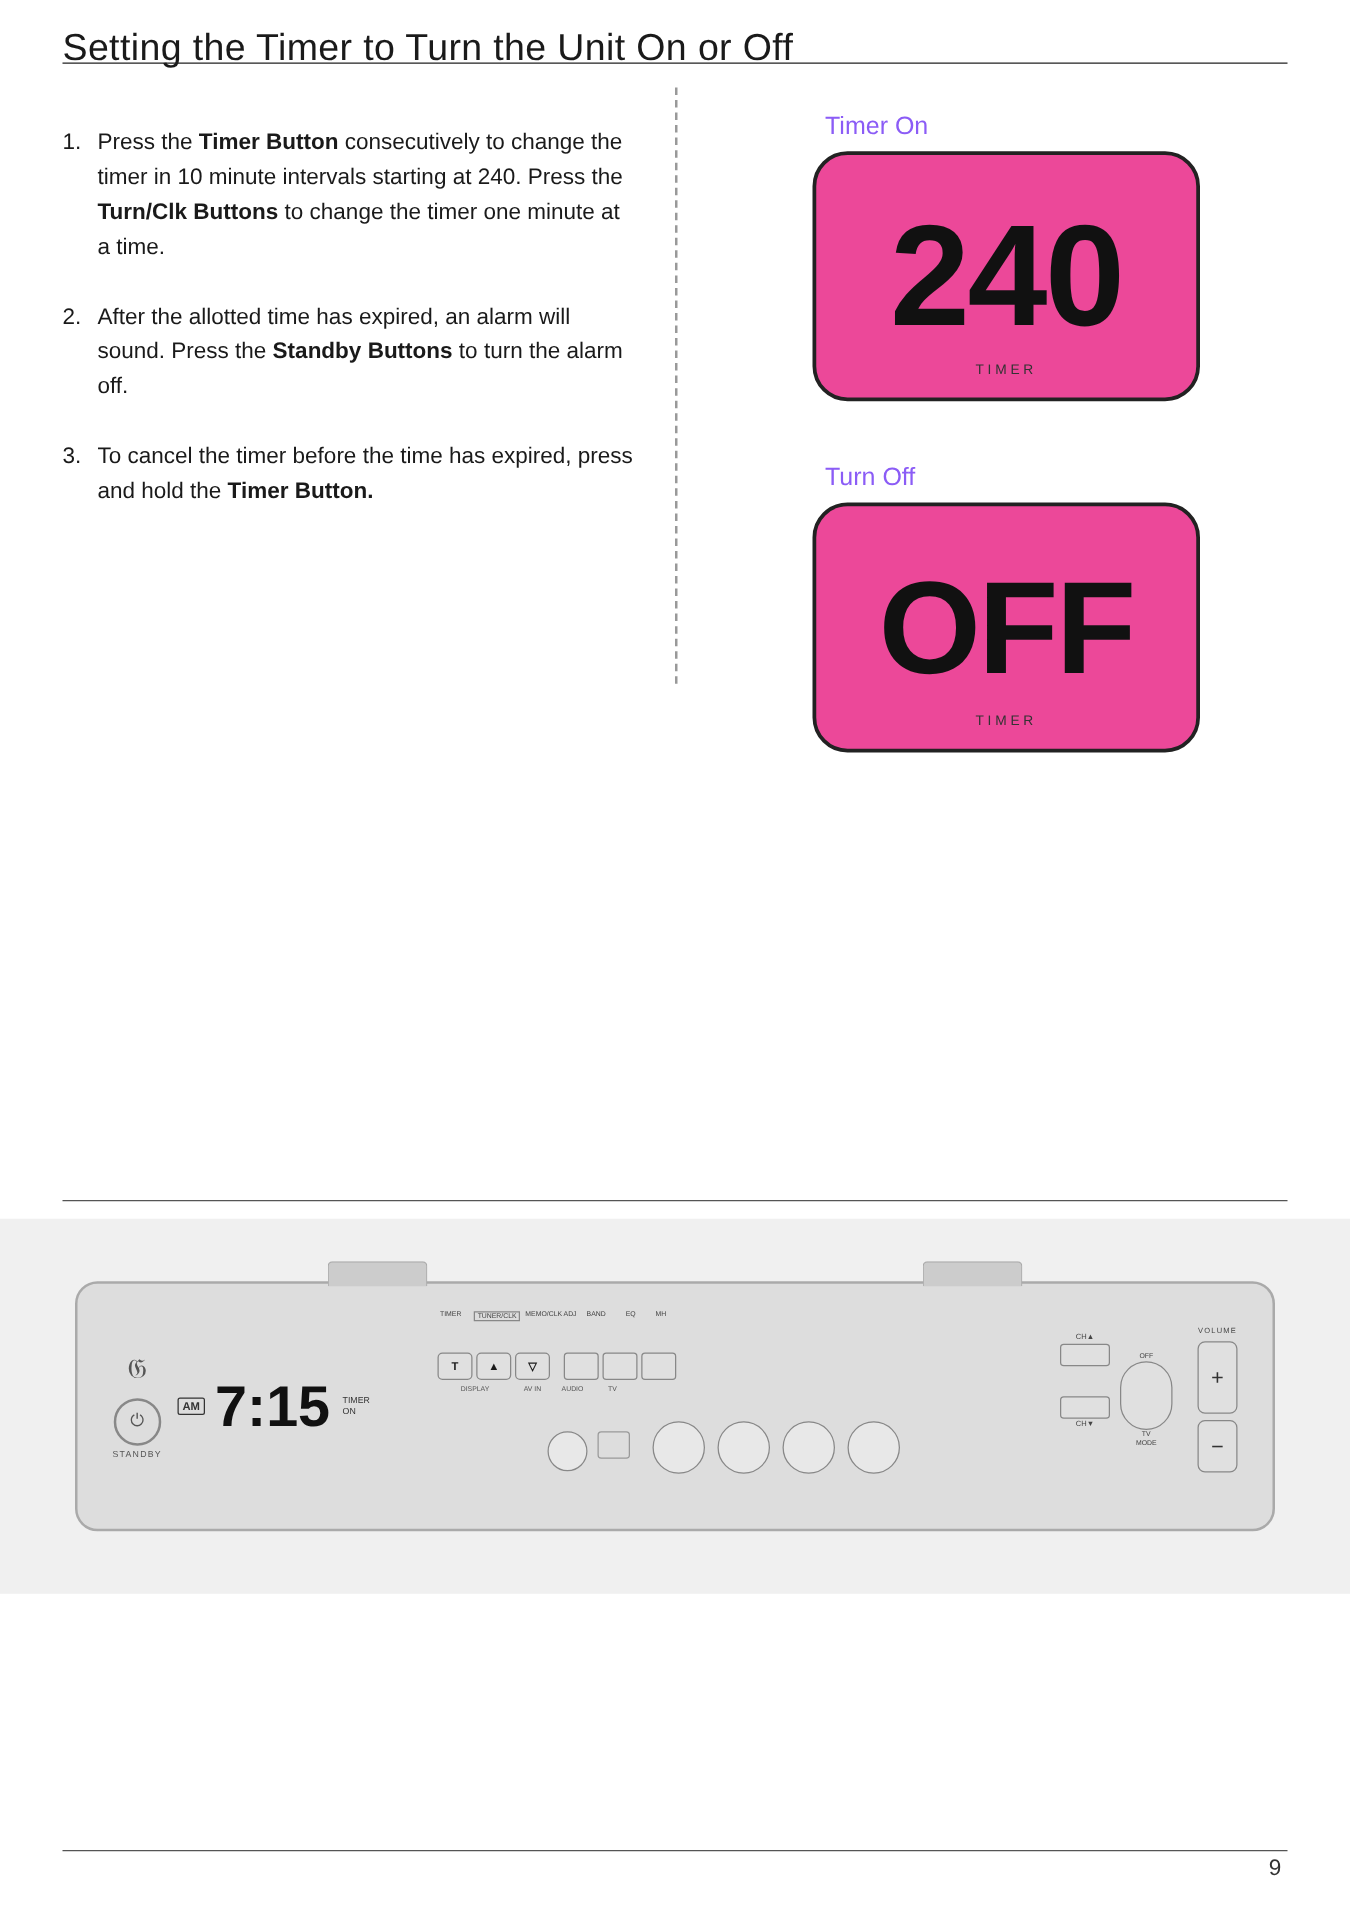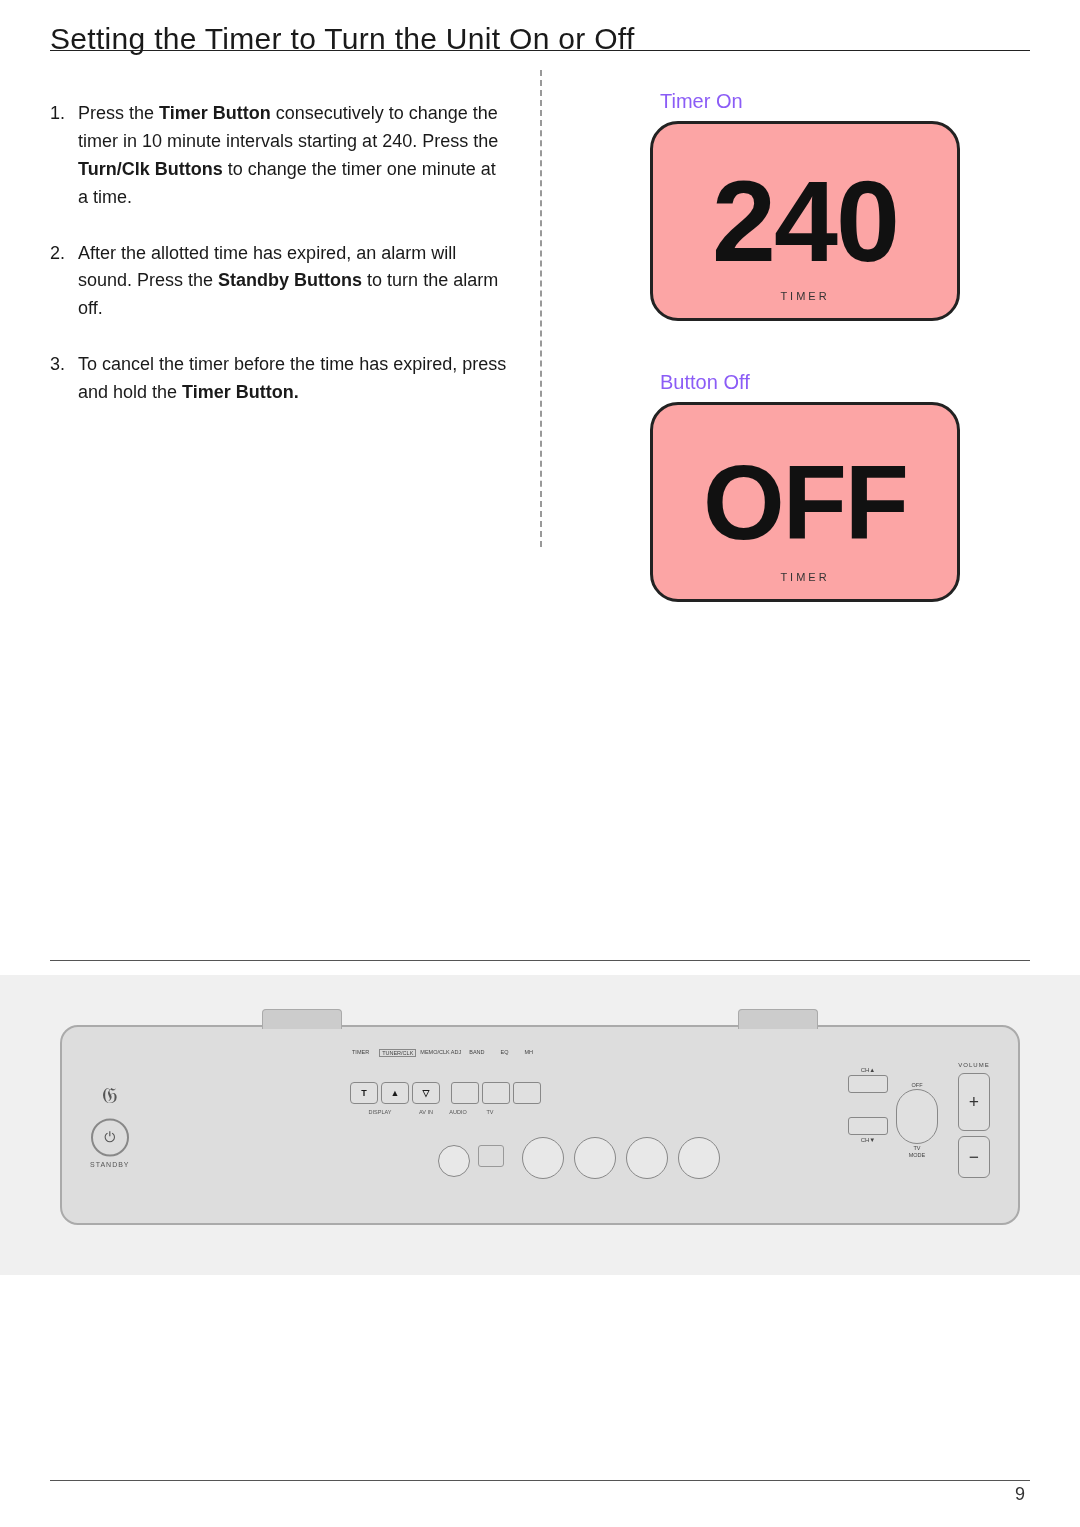--- a/index.html
+++ b/index.html
@@ -127,21 +127,21 @@
     
     .lcd-box {
       width: 310px;
       height: 200px;
       border: 3px solid #222;
       border-radius: 28px;
       display: flex;
       flex-direction: column;
       align-items: center;
       justify-content: center;
-      background: #fca5a5;
+      background: #ec4899;
       position: relative;
     }
 
     .lcd-timer-label {
       position: absolute;
       bottom: 16px;
       font-size: 11px;
       font-family: Arial, sans-serif;
       letter-spacing: 3px;
       color: #333;
@@ -421,21 +421,21 @@
 
       <div class="display-unit">
         <span class="display-label">Timer On</span>
         <div class="lcd-box">
           <span class="display-240">240</span>
           <span class="lcd-timer-label">TIMER</span>
         </div>
       </div>
 
       <div class="display-unit" style="margin-top: 20px;">
-        <span class="display-label">Button Off</span>
+        <span class="display-label">Turn Off</span>
         <div class="lcd-box">
           <span class="display-off">OFF</span>
           <span class="lcd-timer-label">TIMER</span>
         </div>
       </div>
 
     </div>
   </div>
 
   <hr class="bottom-rule-main">
@@ -448,20 +448,28 @@
 
       <div class="standby-section">
 
         <div style="font-size:22px; color:#555; margin-bottom:6px;">𝔊</div>
         <div class="standby-circle">
           <span style="font-size:14px; color:#555;">⏻</span>
         </div>
         <span class="standby-label">STANDBY</span>
       </div>
 
+      <div class="clock-section">
+        <span class="am-badge">AM</span>
+        <span class="clock-time">7:15</span>
+        <div class="timer-on-label">
+          <div style="font-size:7px; font-family:Arial,sans-serif; color:#333; line-height:1.3;">TIMER</div>
+          <div style="font-size:7px; font-family:Arial,sans-serif; color:#333; line-height:1.3;">ON</div>
+        </div>
+      </div>
 
       <div style="position:absolute; left:290px; top:22px; display:flex; gap:0; align-items:flex-start;">
         <span style="font-size:5.5px; font-family:Arial,sans-serif; color:#444; margin-right:10px;">TIMER</span>
         <span style="font-size:5.5px; font-family:Arial,sans-serif; color:#444; margin-right:4px; border:0.5px solid #888; padding:0 2px;">TUNER/CLK</span>
         <span style="font-size:5.5px; font-family:Arial,sans-serif; color:#444; margin-right:8px;">MEMO/CLK ADJ</span>
         <span style="font-size:5.5px; font-family:Arial,sans-serif; color:#444; margin-right:16px;">BAND</span>
         <span style="font-size:5.5px; font-family:Arial,sans-serif; color:#444; margin-right:16px;">EQ</span>
         <span style="font-size:5.5px; font-family:Arial,sans-serif; color:#444;">MH</span>
       </div>
 

